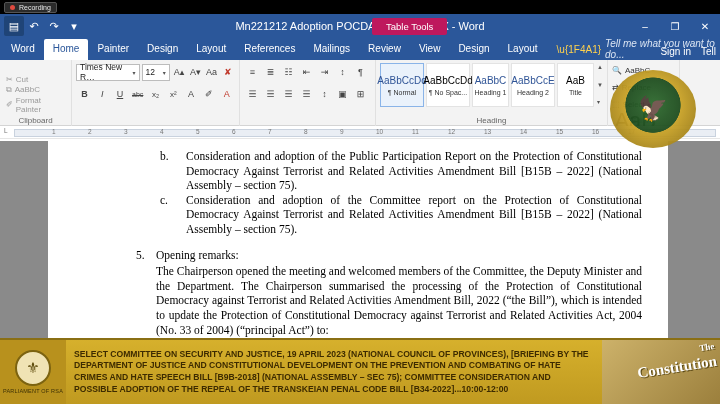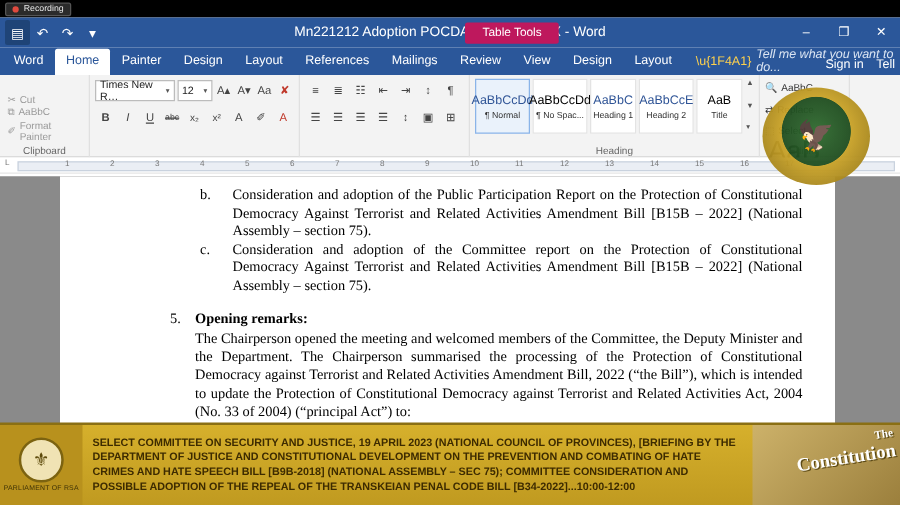--- a/index.html
+++ b/index.html
@@ -168,21 +168,21 @@
   }
   .page-inner { padding: 8px 26px 0 26px; }
   .doc-p {
     font-family: "Liberation Serif", serif; font-size: 11.5px; color: #000;
     line-height: 14.6px; text-align: justify;
   }
   .list-item { display: flex; gap: 0; }
   .li-mark { width: 26px; flex: none; text-align: left; }
   .li-mark.num { width: 26px; padding-left: 6px; }
   .li-body { flex: 1; }
-  .sec-head { font-weight: bold; }
+  .sec-head { font-weight: normal; }
   .bullets { margin-top: 2px; }
   .bullet { display: flex; }
   .bullet .dot { width: 12px; flex: none; }
 
   .indent-b { margin-left: 86px; }
   .indent-5 { margin-left: 56px; }
 
   
   .banner {
     position: absolute; left: 0; bottom: 0; width: 720px; height: 66px;

